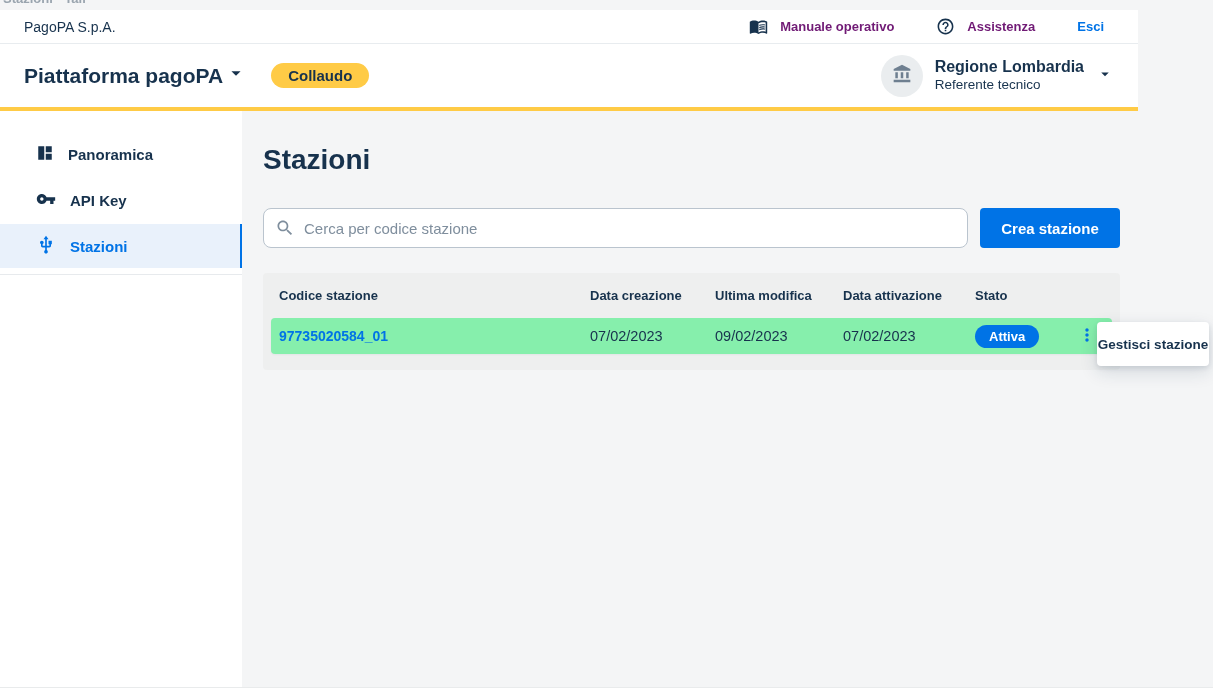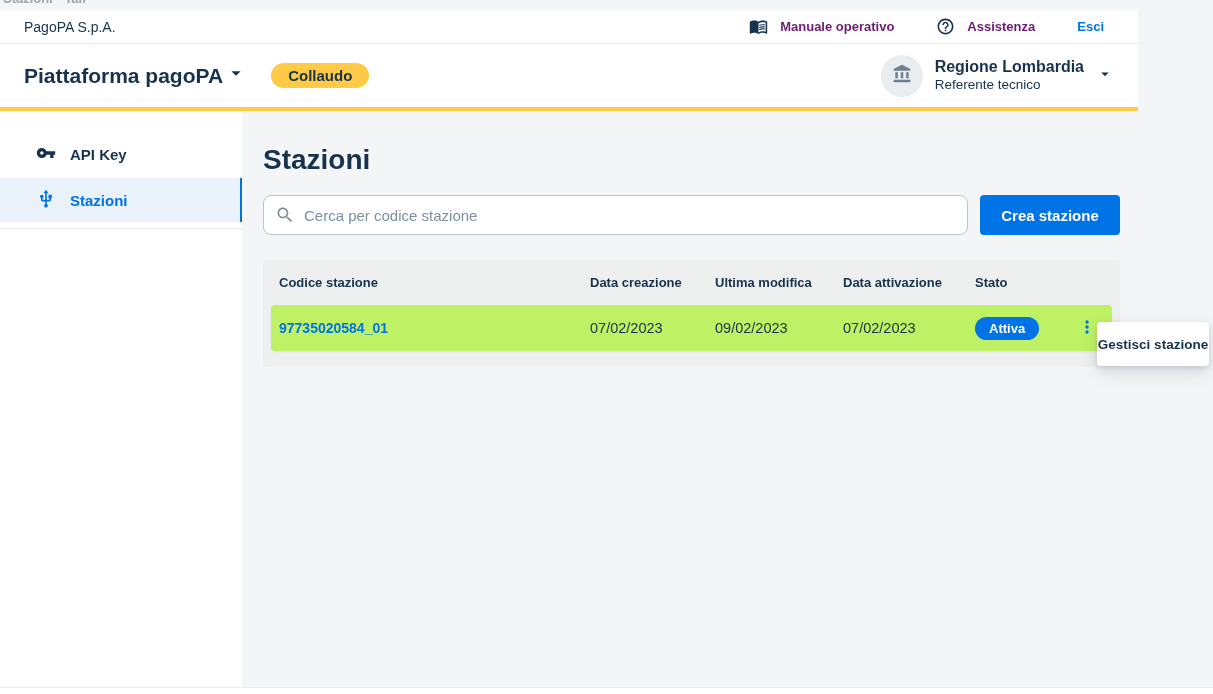--- a/index.html
+++ b/index.html
@@ -63,21 +63,21 @@
   .side-item.selected {
     background:#E9F1FB; color:#0073E6; border-right:2px solid #0073E6;
   }
   .side-divider { border:none; border-top:1px solid #E7EAED; margin-top:6px; }
 
   
   .main { position:absolute; left:242px; top:111px; right:0; bottom:7px; padding:33px 0 0 21px; }
   .page-title { font-size:28px; font-weight:700; color:#17324D; }
   .page-subtitle { font-size:16px; color:#17324D; margin-top:17px; }
 
-  .search-row { margin-top:19px; display:flex; align-items:center; width:857px; }
+  .search-row { margin-top:32px; display:flex; align-items:center; width:857px; }
   .search-box { position:relative; width:705px; }
   .search-box input {
     width:100%; height:40px; border:1px solid #BAC4CE; border-radius:8px;
     background:#fff; padding:0 12px 0 40px; font-size:15px; color:#17324D;
     font-family:"Liberation Sans", sans-serif; outline:none;
   }
   .search-box input::placeholder { color:#7F8E9D; }
   .search-icon { position:absolute; left:12px; top:10px; }
   .create-btn {
     margin-left:auto; width:140px; height:40px; border:none; border-radius:4px;
@@ -86,21 +86,21 @@
   }
 
   .table-card {
     margin-top:25px; width:857px; background:#EEEFEF; border-radius:4px;
     padding:0 8px 16px 8px;
   }
   .tgrid { display:grid; grid-template-columns:311px 125px 128px 132px 100px 1fr; align-items:center; padding-left:8px; }
   .thead { height:45px; }
   .thead .th { font-size:13px; font-weight:700; color:#17324D; }
   .trow {
-    background:#bef264; border-radius:4px; height:46px;
+    background:#86efac; border-radius:4px; height:36px;
     box-shadow:0 1px 2px rgba(23,50,77,0.05);
   }
   .cell-link { font-size:14px; font-weight:700; color:#0073E6; cursor:pointer; }
   .cell-date { font-size:14.5px; color:#17324D; }
   .status-pill {
     display:inline-block; background:#0073E6; color:#fff;
     font-size:13px; font-weight:600; padding:4px 14px; border-radius:14px;
   }
   .kebab-btn { background:none; border:none; cursor:pointer; width:24px; height:24px; padding:0; display:flex; align-items:center; justify-content:center; }
 
@@ -175,20 +175,28 @@
     </div>
     <span class="caret">
       <svg width="18" height="18" viewBox="0 0 24 24" fill="#17324D">
           <path d="M7 10l5 5 5-5z"></path>
         </svg>
     </span>
   </div>
 </div>
 
 <div class="sidebar">
+  <div class="side-item">
+    <span>
+      <svg width="18" height="18" viewBox="0 0 24 24" fill="#17324D">
+          <path d="M3 3h8v18H3zM13 3h8v8h-8zM13 13h8v8h-8z"></path>
+        </svg>
+    </span>
+    <span>Panoramica</span>
+  </div>
   <div class="side-item">
     <span>
       <svg width="20" height="20" viewBox="0 0 24 24" fill="#17324D">
           <path d="M12.65 10C11.83 7.67 9.61 6 7 6c-3.31 0-6 2.69-6 6s2.69 6 6 6c2.61 0 4.83-1.67 5.65-4H17v4h4v-4h2v-4H12.65zM7 14c-1.1 0-2-.9-2-2s.9-2 2-2 2 .9 2 2-.9 2-2 2z"></path>
         </svg>
     </span>
     <span>API Key</span>
   </div>
   <div class="side-item selected">
     <span>

